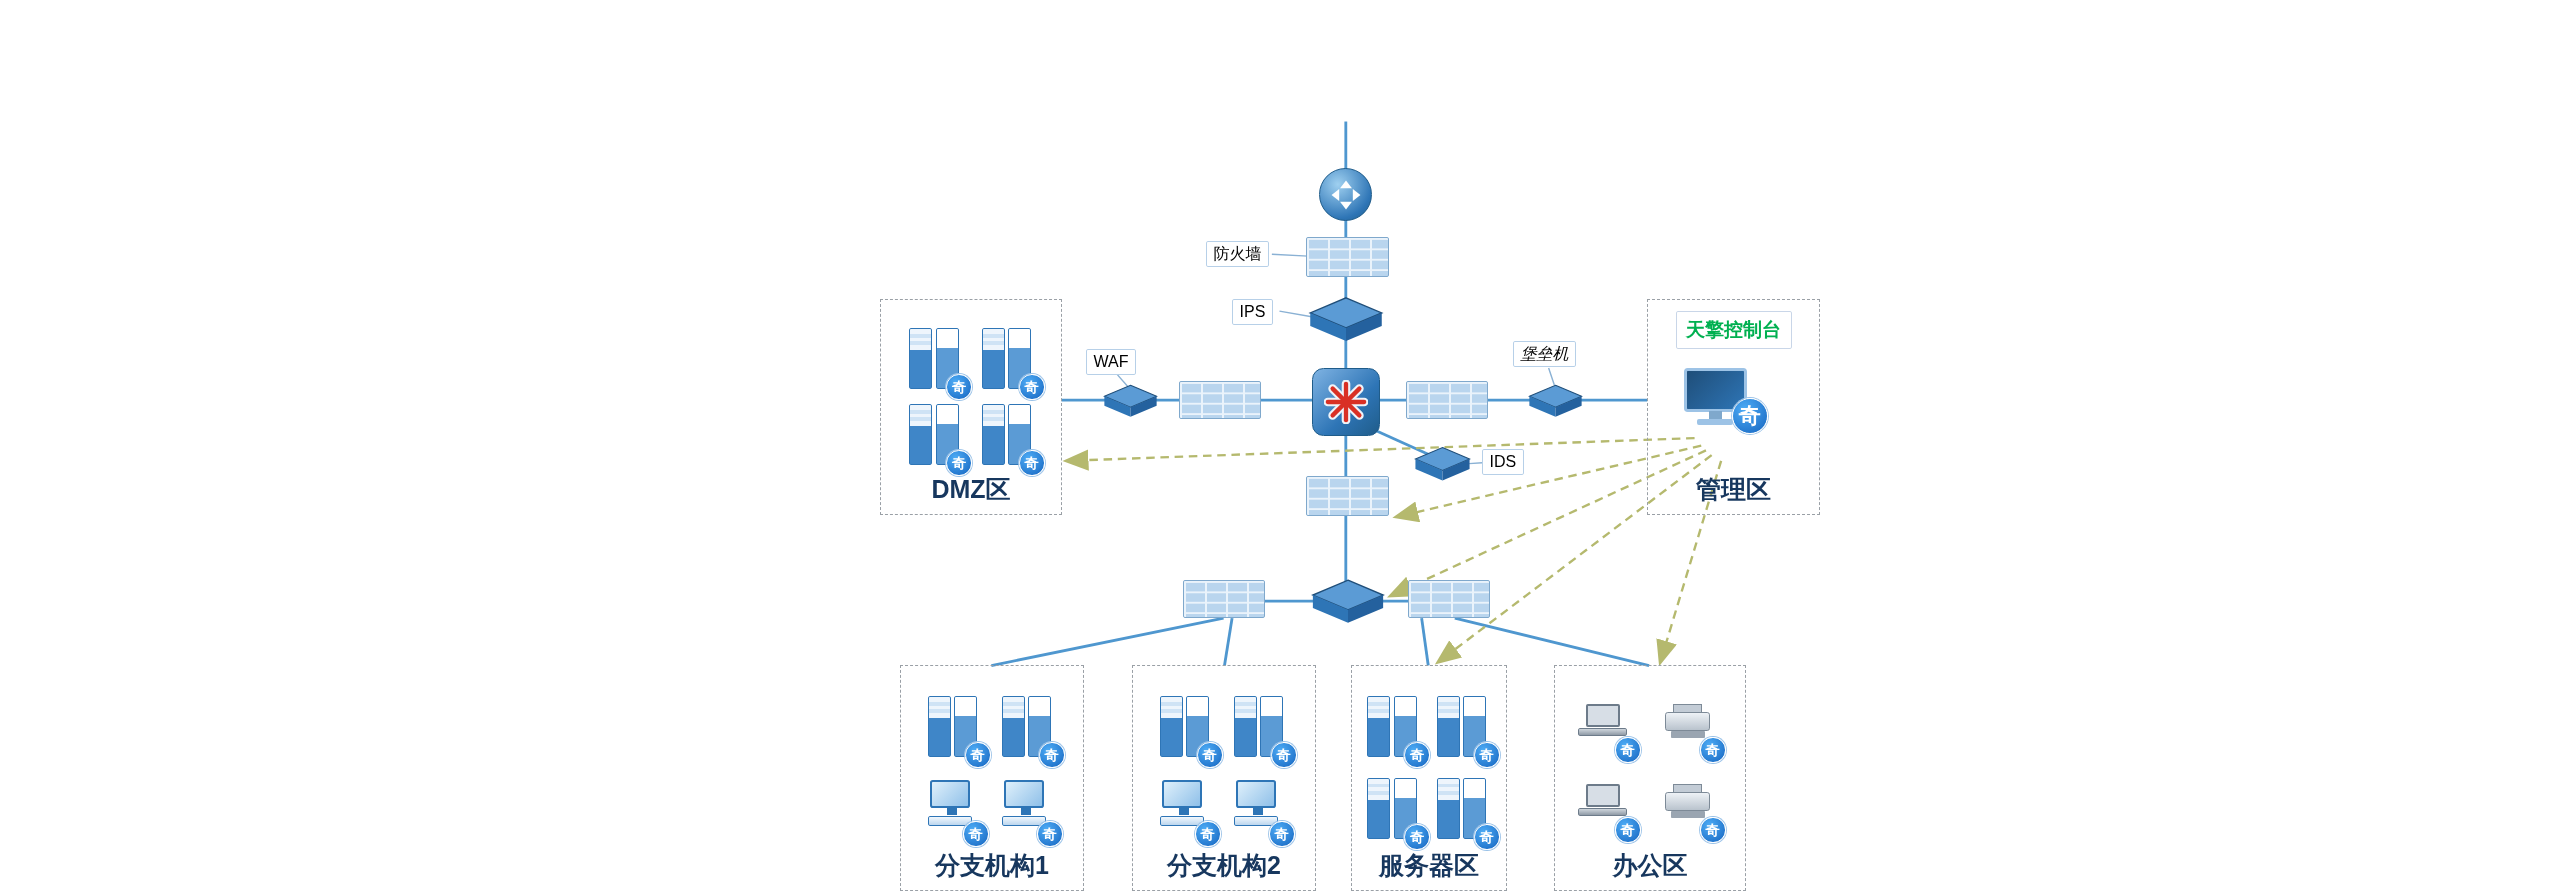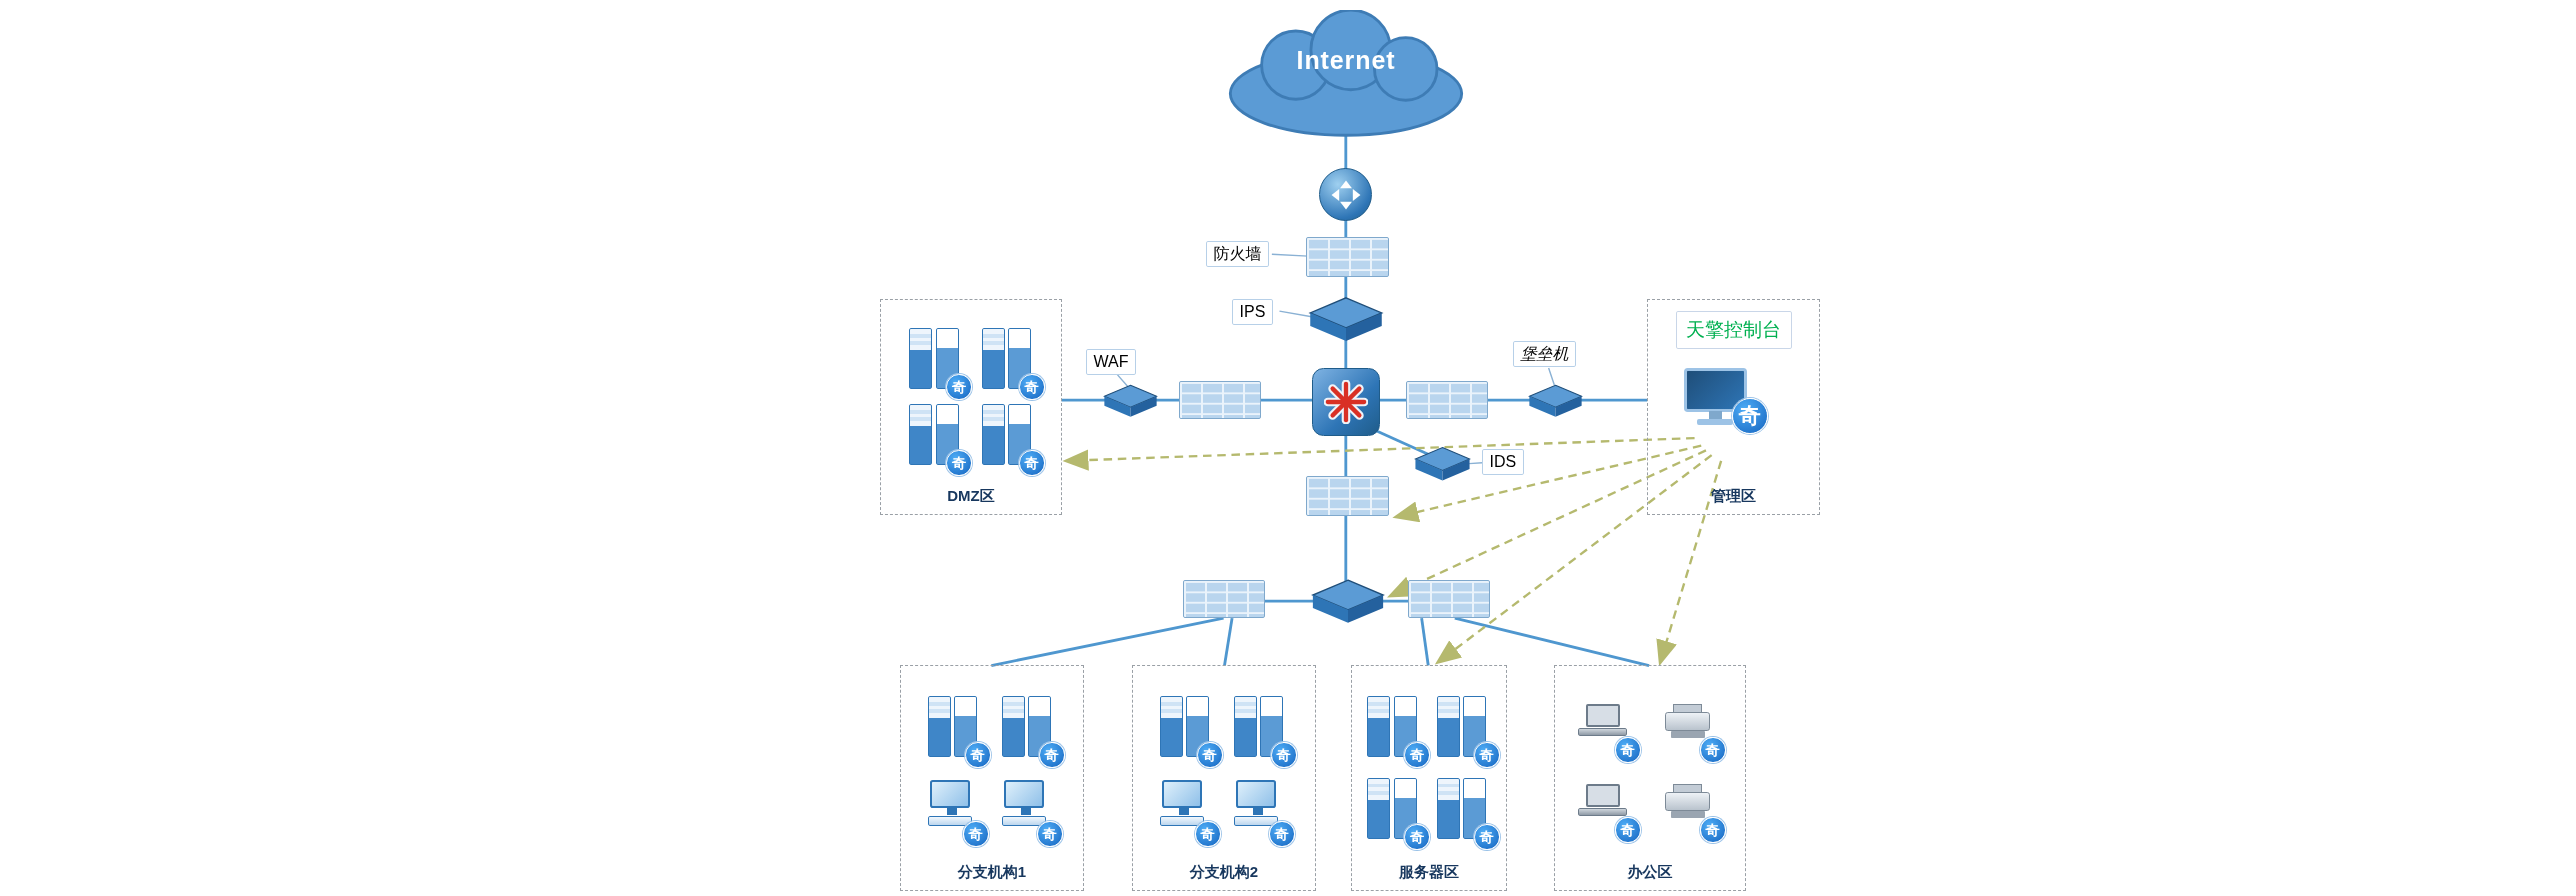--- a/index.html
+++ b/index.html
@@ -13,21 +13,21 @@
   .abs{position:absolute;}
   .tag{
     position:absolute;background:#fff;border:0.9px solid #b7d0e8;color:#000000;
     font-size:16px;line-height:1;padding:3.8px 6.6px;white-space:nowrap;border-radius:1.9px;
   }
   .zone{
     position:absolute;border:1.9px dashed #9aa0a6;background:rgba(255,255,255,0);
   }
   .zone-label{
     position:absolute;left:0;bottom:7.6px;width:100%;text-align:center;
-    color:#17375e;font-weight:bold;font-size:15px;
+    color:#17375e;font-weight:bold;font-size:25px;
   }
 
   
   .cloud{left:1218px;top:9.5px;width:256px;height:133px;}
   .cloud svg{display:block;width:100%;height:100%;}
   .cloud .cloud-text{
     position:absolute;left:0;top:36px;width:100%;text-align:center;
     color:#fff;font-weight:bold;font-size:25px;letter-spacing:0.9px;
   }
 
@@ -117,21 +117,21 @@
   .console .screen{
     position:absolute;left:1.9px;top:1.9px;width:63px;height:44px;border:3.8px solid #9dc3e6;
     background:linear-gradient(135deg,#1f4e79,#2e75b6);border-radius:3.8px;box-sizing:border-box;
   }
   .console .stand{position:absolute;left:26.5px;top:45px;width:13.3px;height:7.6px;background:#7fa8cc;}
   .console .foot{position:absolute;left:15px;top:53px;width:36px;height:5.7px;background:#9dc3e6;border-radius:1.9px;}
   .console .badge{width:36px;height:36px;font-size:22px;right:-3.8px;bottom:5.7px;}
 
   .console-tag{
     position:absolute;left:50%;transform:translateX(-50%);top:11.4px;
-    background:#fff;border:0.9px solid #c9d6e8;color:#00b050;font-weight:normal;
+    background:#fff;border:0.9px solid #c9d6e8;color:#00b050;font-weight:bold;
     font-size:19px;padding:4.7px 9.5px;white-space:nowrap;border-radius:1.9px;
   }
 </style>
 </head>
 <body>
 
 <div id="canvas">
 
   <svg id="wires" viewBox="0 0 2718 946" width="2576" height="897">
     <defs>
@@ -161,31 +161,20 @@
     </g>
     <g stroke="#b5b96e" stroke-width="2.5" stroke-dasharray="9 6">
       <line x1="1788" y1="462" x2="1126" y2="486" marker-end="url(#arrow)"></line>
       <line x1="1795" y1="470" x2="1474" y2="545" marker-end="url(#arrow)"></line>
       <line x1="1800" y1="475" x2="1468" y2="628" marker-end="url(#arrow)"></line>
       <line x1="1806" y1="480" x2="1518" y2="698" marker-end="url(#arrow)"></line>
       <line x1="1816" y1="486" x2="1752" y2="698" marker-end="url(#arrow)"></line>
     </g>
   </svg>
 
-  <div class="abs cloud">
-    <svg viewBox="0 0 270 140">
-      <g fill="#5b9bd5" stroke="#3e7cb5" stroke-width="3">
-        <ellipse cx="135" cy="88" rx="122" ry="44"></ellipse>
-        <circle cx="82" cy="58" r="36"></circle>
-        <circle cx="140" cy="42" r="42"></circle>
-        <circle cx="198" cy="62" r="33"></circle>
-      </g>
-    </svg>
-    <span class="cloud-text">Internet</span>
-  </div>
 
   <div class="abs router">
     <svg viewBox="0 0 40 40">
       <g fill="#fff">
         <polygon points="20,3 27,12 13,12"></polygon>
         <polygon points="20,37 27,28 13,28"></polygon>
         <polygon points="3,20 12,13 12,27"></polygon>
         <polygon points="37,20 28,13 28,27"></polygon>
       </g>
     </svg>

